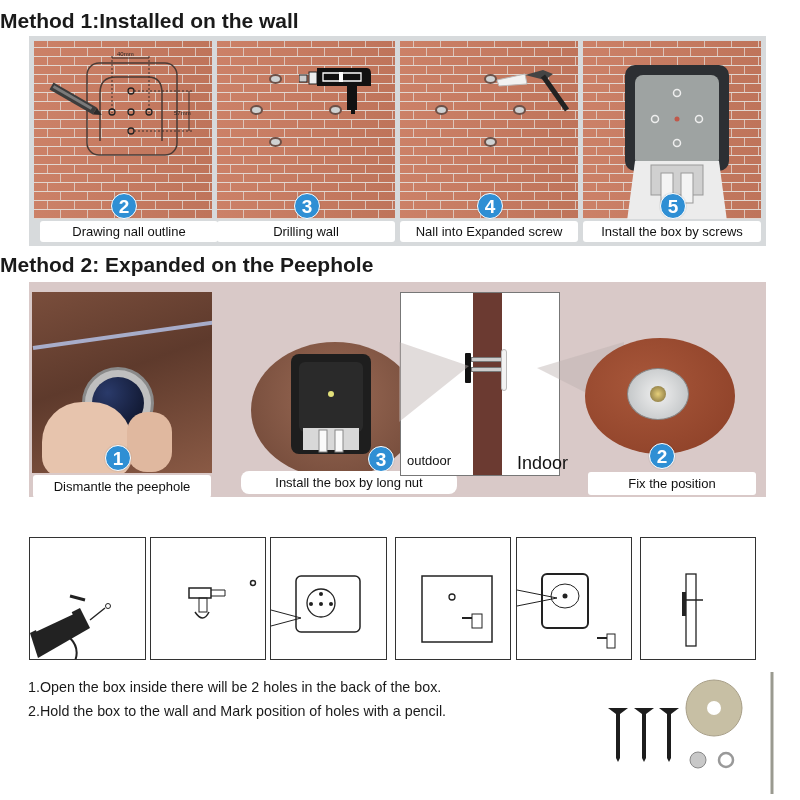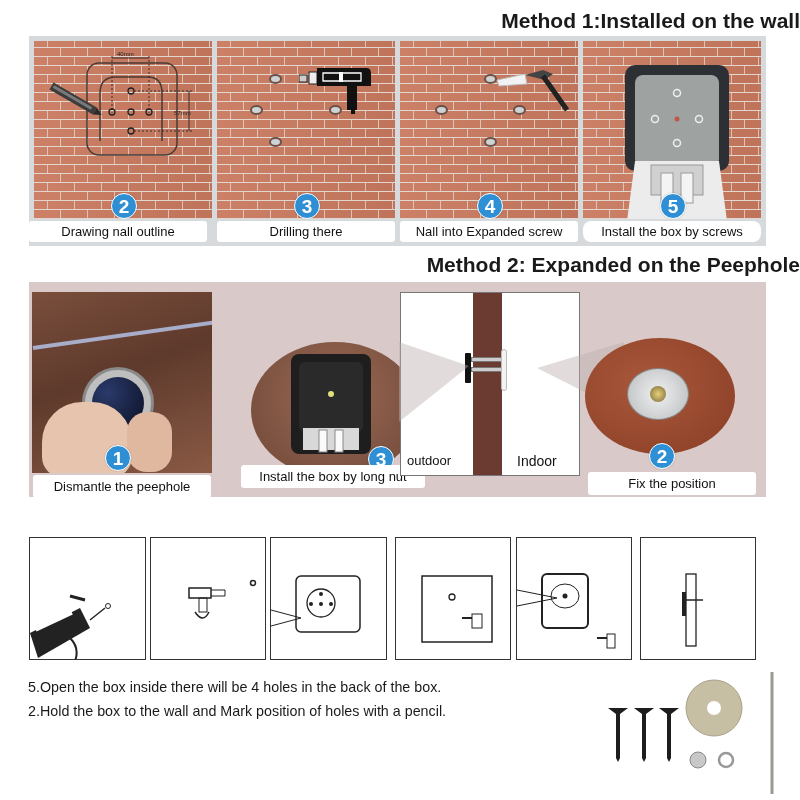--- a/index.html
+++ b/index.html
@@ -1,19 +1,19 @@
 <!DOCTYPE html>
 <html><head>
 <meta charset="utf-8">
 <style>
   * { box-sizing: border-box; margin: 0; padding: 0; }
   html, body { width: 800px; height: 800px; background: #ffffff; overflow: hidden; }
   body { position: relative; font-family: "Liberation Sans", sans-serif; color: #111; }
 
-  .title { position: absolute; left: 0; width: 800px; text-align: right; font-weight: bold; font-size: 21px; color: #1a1a1a; }
+  .title { position: absolute; left: 0; width: 800px; text-align: left; font-weight: bold; font-size: 21px; color: #1a1a1a; }
   #t1 { top: 9px; }
   #t2 { top: 253px; }
 
   
   .m1 { position: absolute; left: 29px; top: 36px; width: 737px; height: 210px; background: #d7dadc; }
   .m1 .panel { position: absolute; top: 5px; width: 178px; height: 178px; overflow: hidden;
     background-color: #c97a5f;
     background-image:
       repeating-linear-gradient(0deg, #e2d6cf 0 1px, transparent 1px 9px),
       linear-gradient(90deg, rgba(255,255,255,0.05), rgba(0,0,0,0.05));
@@ -81,40 +81,40 @@
       <line x1="155" y1="50" x2="155" y2="90" stroke="#3a2e2a"></line>
       <text x="140" y="74" font-size="6" font-family="Liberation Sans, sans-serif" fill="#222">57mm</text>
       <g transform="rotate(30 40 58)">
         <rect x="14" y="54" width="50" height="8" fill="#3c3c3c"></rect>
         <rect x="16" y="56" width="44" height="3" fill="#7a7a7a"></rect>
         <polygon points="64,54 72,58 64,62" fill="#2b2b2b"></polygon>
       </g>
     </svg>
     <div class="badge" style="left:77px;top:152px;">2</div>
   </div>
-  <div class="label" style="left:0;">Drawing nall outline</div>
+  <div class="label" style="left:11px;">Drawing nall outline</div>
 
   <div class="panel" style="left:188px;">
     <div class="brickv"></div>
       <div class="brickv2"></div>
     <div class="hole" style="left:52px;top:33px;"></div>
     <div class="hole" style="left:33px;top:64px;"></div>
     <div class="hole" style="left:112px;top:64px;"></div>
     <div class="hole" style="left:52px;top:96px;"></div>
     <svg width="90" height="55" style="position:absolute;left:82px;top:25px;">
       <rect x="0" y="9" width="8" height="7" fill="#ccc" stroke="#222"></rect>
       <rect x="10" y="6" width="8" height="12" fill="#eee" stroke="#222"></rect>
       <path d="M18 2 H68 Q72 2 72 8 V20 H58 V44 H48 V20 H18 Z" fill="#111"></path>
       <path d="M24 7 H62 V15 H24 Z" fill="none" stroke="#fff" stroke-width="1.3"></path>
       <rect x="40" y="6" width="4" height="10" fill="#fff"></rect>
       <rect x="52" y="44" width="4" height="4" fill="#111"></rect>
     </svg>
     <div class="badge" style="left:77px;top:152px;">3</div>
   </div>
-  <div class="label" style="left:188px;">Drilling there</div>
+  <div class="label" style="left:188px;">Drilling wall</div>
 
   <div class="panel" style="left:371px;">
     <div class="brickv"></div>
       <div class="brickv2"></div>
     <div class="hole" style="left:84px;top:33px;"></div>
     <div class="hole" style="left:35px;top:64px;"></div>
     <div class="hole" style="left:113px;top:64px;"></div>
     <div class="hole" style="left:84px;top:96px;"></div>
     <svg width="80" height="60" style="position:absolute;left:95px;top:25px;">
       <path d="M2 14 L30 8 L32 18 L4 20 Z" fill="#f2f2f2" stroke="#bbb"></path>
@@ -136,21 +136,21 @@
       <circle cx="116" cy="78" r="3.5" fill="none" stroke="#eee" stroke-width="1.5"></circle>
       <circle cx="94" cy="78" r="2.5" fill="#c0584a"></circle>
       <circle cx="94" cy="102" r="3.5" fill="none" stroke="#eee" stroke-width="1.5"></circle>
       <path d="M44 180 L52 120 H136 L144 180 Z" fill="#ececec"></path>
       <rect x="68" y="124" width="52" height="30" fill="#d0d0d0" stroke="#999"></rect>
       <rect x="78" y="132" width="12" height="30" fill="#f4f4f4" stroke="#999"></rect>
       <rect x="98" y="132" width="12" height="30" fill="#f4f4f4" stroke="#999"></rect>
     </svg>
     <div class="badge" style="left:77px;top:152px;">5</div>
   </div>
-  <div class="label" style="left:554px;border-radius:8px;">Install the box by screws</div>
+  <div class="label" style="left:554px;">Install the box by screws</div>
 </div>
 
 <div id="t2" class="title">Method 2: Expanded on the Peephole</div>
 
 <div class="m2">
 
   <div style="position:absolute;left:3px;top:10px;width:180px;height:181px;background:linear-gradient(160deg,#7a4e3c 0%,#5e3a2c 45%,#8a5a45 100%);overflow:hidden;">
     <div style="position:absolute;left:0;top:40px;width:200px;height:4px;background:#b8c8f0;transform:rotate(-8deg);opacity:.8;"></div>
     <div style="position:absolute;left:50px;top:75px;width:72px;height:72px;border-radius:50%;background:#bfbfbf;border:3px solid #8a8a8a;"></div>
     <div style="position:absolute;left:60px;top:85px;width:52px;height:52px;border-radius:50%;background:radial-gradient(circle at 30% 30%,#2a3a6a,#0a0f22);"></div>
@@ -163,30 +163,30 @@
   <div style="position:absolute;left:222px;top:60px;width:168px;height:136px;border-radius:50%;background:radial-gradient(ellipse at 50% 40%,#9a6a55,#6e4636);"></div>
   <svg width="90" height="110" style="position:absolute;left:260px;top:70px;">
     <rect x="2" y="2" width="80" height="100" rx="8" fill="#1e1e1e"></rect>
     <rect x="10" y="10" width="64" height="70" rx="6" fill="#2a2a2a"></rect>
     <circle cx="42" cy="42" r="3" fill="#e2e07a"></circle>
     <rect x="14" y="76" width="56" height="22" fill="#d8d8d8"></rect>
     <rect x="30" y="78" width="8" height="22" fill="#fafafa" stroke="#888"></rect>
     <rect x="46" y="78" width="8" height="22" fill="#fafafa" stroke="#888"></rect>
   </svg>
   <div class="badge" style="left:339px;top:164px;">3</div>
-  <div class="label" style="left:212px;top:183px;width:184px;">Install the box by long nut</div>
-
-  <div style="position:absolute;left:371px;top:10px;width:180px;height:184px;background:#fff;border:1px solid #777;">
+  <div class="label" style="left:212px;top:189px;width:216px;border-radius:8px;">Install the box by long nut</div>
+
+  <div style="position:absolute;left:371px;top:10px;width:160px;height:184px;background:#fff;border:1px solid #777;">
     <div style="position:absolute;left:72px;top:0;width:29px;height:182px;background:#6b3a31;"></div>
     <div style="position:absolute;left:64px;top:60px;width:6px;height:30px;background:#111;border-radius:1px;"></div>
     <div style="position:absolute;left:70px;top:64px;width:32px;height:5px;background:#ccc;border:1px solid #777;"></div>
     <div style="position:absolute;left:70px;top:74px;width:32px;height:5px;background:#ccc;border:1px solid #777;"></div>
     <div style="position:absolute;left:100px;top:56px;width:6px;height:42px;background:#f3f3f3;border:1px solid #bbb;border-radius:3px;"></div>
     <div style="position:absolute;left:6px;top:160px;font-size:13px;">outdoor</div>
-    <div style="position:absolute;left:116px;top:160px;font-size:14px;">Indoor</div>
+    <div style="position:absolute;left:116px;top:160px;font-size:18px;">Indoor</div>
   </div>
 
   <svg width="737" height="215" style="position:absolute;left:0;top:0;pointer-events:none;">
     <polygon points="440,84 370,60 370,140" fill="#bcb2b0" opacity=".45"></polygon>
     <polygon points="508,86 595,60 595,130" fill="#bcb2b0" opacity=".45"></polygon>
   </svg>
 
   <div style="position:absolute;left:556px;top:56px;width:150px;height:116px;border-radius:50%;background:radial-gradient(ellipse at 40% 40%,#a8573a,#8a3e26);"></div>
   <div style="position:absolute;left:598px;top:86px;width:62px;height:52px;border-radius:50%;background:radial-gradient(circle,#f0f0f0,#b8bcbe);border:1px solid #888;"></div>
   <div style="position:absolute;left:621px;top:104px;width:16px;height:16px;border-radius:50%;background:radial-gradient(circle,#e6cf7a,#7a6a3a);"></div>
@@ -246,21 +246,21 @@
 </div>
 <div class="sketch" style="left:640px;width:116px;">
   <svg width="116" height="123">
     <rect x="45" y="36" width="10" height="72" fill="none" stroke="#222" stroke-width="1.3"></rect>
     <rect x="41" y="54" width="4" height="24" fill="#222"></rect>
     <line x1="45" y1="62" x2="62" y2="62" stroke="#222" stroke-width="1.5"></line>
   </svg>
 </div>
 
 <div class="steps">
-  <div>5.Open the box inside there will be 4 holes in the back of the box.</div>
+  <div>1.Open the box inside there will be 2 holes in the back of the box.</div>
   <div>2.Hold the box to the wall and Mark position of holes with a pencil.</div>
 </div>
 
 <svg width="210" height="130" style="position:absolute;left:590px;top:670px;">
   <g>
     <path d="M18 38 H38 L30 44 V88 L28 92 L26 88 V44 Z" fill="#1d1d1d"></path>
   </g>
   <g>
     <path d="M44 38 H64 L56 44 V88 L54 92 L52 88 V44 Z" fill="#1d1d1d"></path>
   </g>

